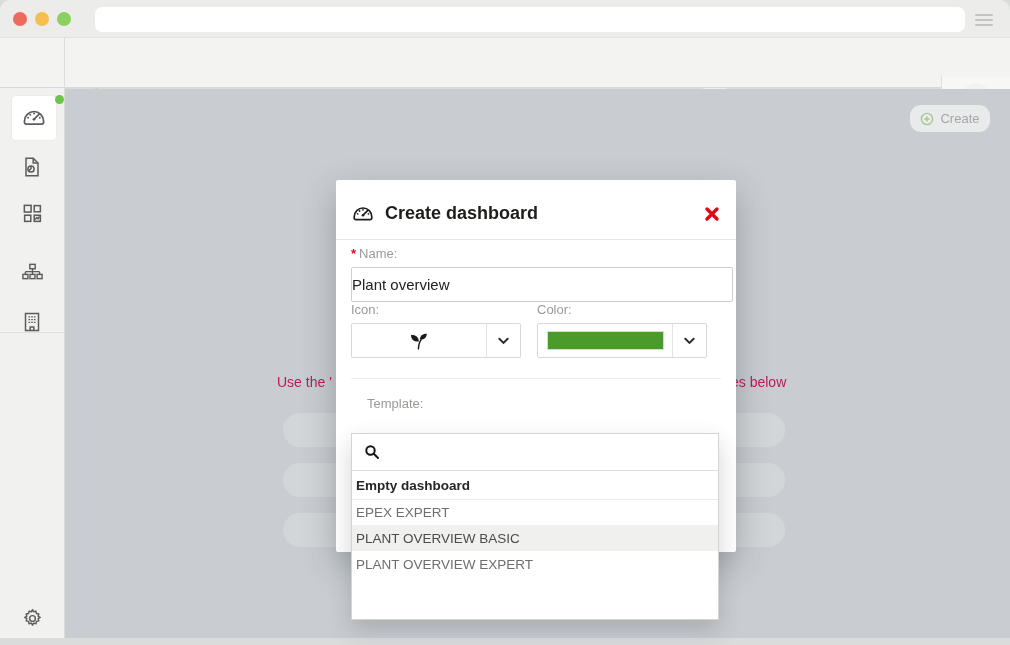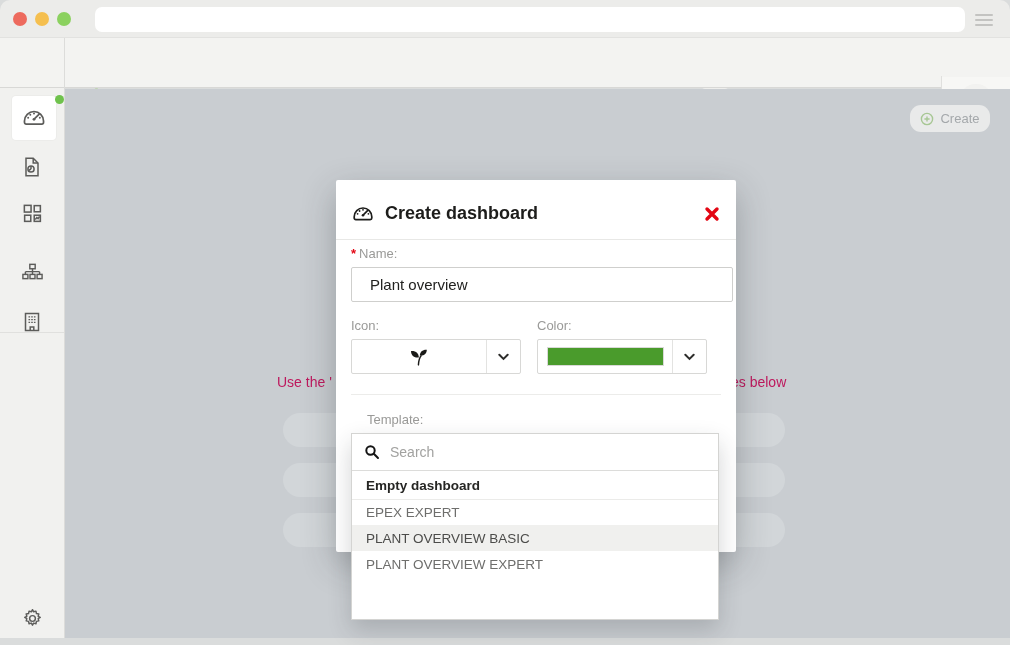--- a/index.html
+++ b/index.html
@@ -60,39 +60,39 @@
   
   .modal { position:absolute; left:336px; top:180px; width:400px; height:372px; background:#ffffff; border-radius:2px; box-shadow:0 12px 34px rgba(40,45,50,.30); z-index:10; }
   .modal-header { position:absolute; left:0; top:8px; width:400px; height:52px; border-bottom:1px solid #e8e8e6; display:flex; align-items:center; padding:0 15px; gap:10px; }
   .modal-title { font-size:18px; font-weight:bold; color:#1d1d1b; }
   .modal-close { margin-left:auto; width:18px; height:18px; display:flex; align-items:center; justify-content:center; cursor:pointer; }
   .modal-body { position:absolute; left:15px; top:52px; width:370px; }
 
   .field-label { font-size:13px; color:#9a9a98; }
   .req { color:#e30613; font-weight:bold; margin-right:3px; }
   .name-label-row { margin-top:14px; }
-  .name-input { margin-top:6px; width:382px; height:35px; border:1px solid #cfcfcd; border-radius:2px; font-size:15px; color:#222220; padding:0 18px; font-family:"Liberation Sans",sans-serif; outline:none; background:#fff; }
-
-  .two-col { display:flex; gap:16px; margin-top:16px; }
+  .name-input { margin-top:6px; width:382px; height:35px; border:1px solid #cfcfcd; border-radius:2px; font-size:15px; color:#222220; padding:0 0; font-family:"Liberation Sans",sans-serif; outline:none; background:#fff; }
+
+  .two-col { display:flex; gap:16px; }
   .col { width:170px; }
   .select-box { margin-top:6px; height:35px; border:1px solid #d8d8d6; border-radius:2px; display:flex; align-items:stretch; background:#fff; }
   .select-value { flex:1; display:flex; align-items:center; justify-content:center; color:#1a1a18; }
   .select-chevron { width:34px; border-left:1px solid #e3e3e1; display:flex; align-items:center; justify-content:center; color:#2d2d2b; }
   .swatch-holder { flex:1; display:flex; align-items:center; padding:0 8px 0 9px; }
   .color-swatch { width:100%; height:19px; background:#4a9b2c; border:1px solid #d9d9d7; }
 
   .modal-hr { margin-top:20px; width:370px; height:1px; background:#ececea; }
   .template-label { margin-top:17px;margin-left:16px; }
 
   
   .dropdown { position:absolute; left:351px; top:433px; width:368px; height:187px; background:#ffffff; border:1px solid #d4d4d2; box-shadow:0 10px 22px rgba(40,45,50,.20); z-index:20; }
   .search-row { height:37px; border-bottom:1px solid #dcdcda; display:flex; align-items:center; padding:0 12px; gap:10px; }
   .search-input { flex:1; border:none; outline:none; font-size:14px; color:#333; font-family:"Liberation Sans",sans-serif; }
   .search-input::placeholder { color:#a2a2a0; }
-  .opt { display:flex; align-items:center; padding-left:14px; font-size:13.5px; color:#6e6e6c; }
+  .opt { display:flex; align-items:center; padding-left:4px; font-size:13.5px; color:#6e6e6c; }
   .opt.h1 { height:29px; font-weight:bold; color:#262624; border-bottom:1px solid #ebebe9; }
   .opt.h2 { height:25px; }
   .opt.h3 { height:26px; background:#f0f0ee; color:#4c4c4a; }
   .opt.h4 { height:27px; }
 
   .bottom-strip { position:absolute; left:0; top:638px; width:1010px; height:7px; background:#dadcdc; }
   svg { display:block; }
 </style>
 </head>
 <body>
@@ -300,21 +300,20 @@
   </div>
 
   <div class="dropdown">
     <div class="search-row">
       <span>
         <svg width="16" height="16" viewBox="0 0 16 16" fill="none" stroke="#141414" stroke-width="2">
             <circle cx="6.5" cy="6.5" r="4.2"></circle>
             <path d="M9.8,9.8 L14,14" stroke-linecap="round"></path>
           </svg>
       </span>
-      <input class="search-input" type="text" placeholder="Search" style="">
     </div>
     <div class="opt h1">Empty dashboard</div>
     <div class="opt h2">EPEX EXPERT</div>
     <div class="opt h3">PLANT OVERVIEW BASIC</div>
     <div class="opt h4">PLANT OVERVIEW EXPERT</div>
   </div>
 
   <div class="bottom-strip"></div>
 </div>
 

